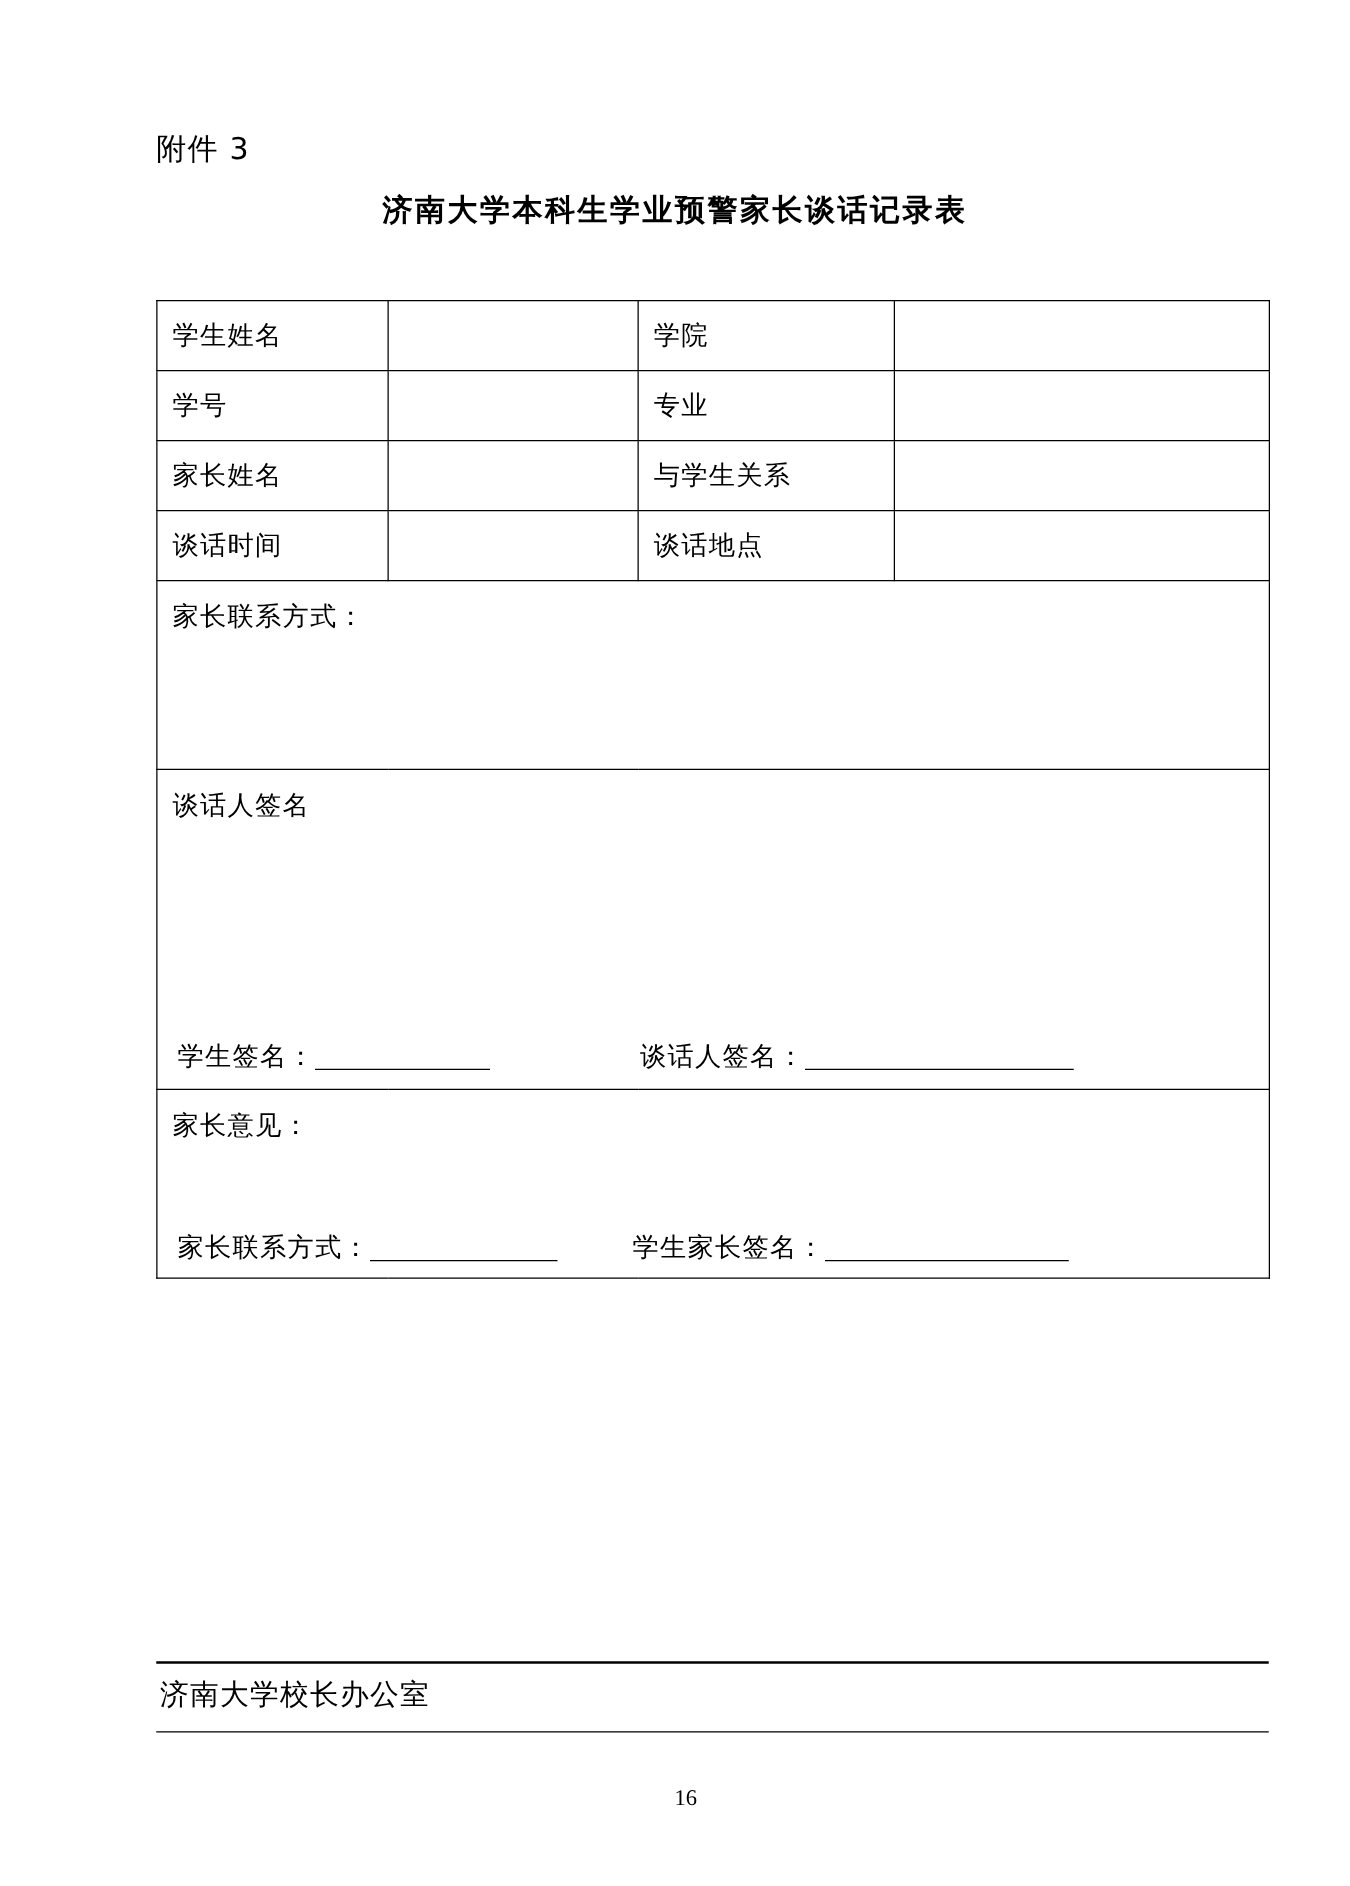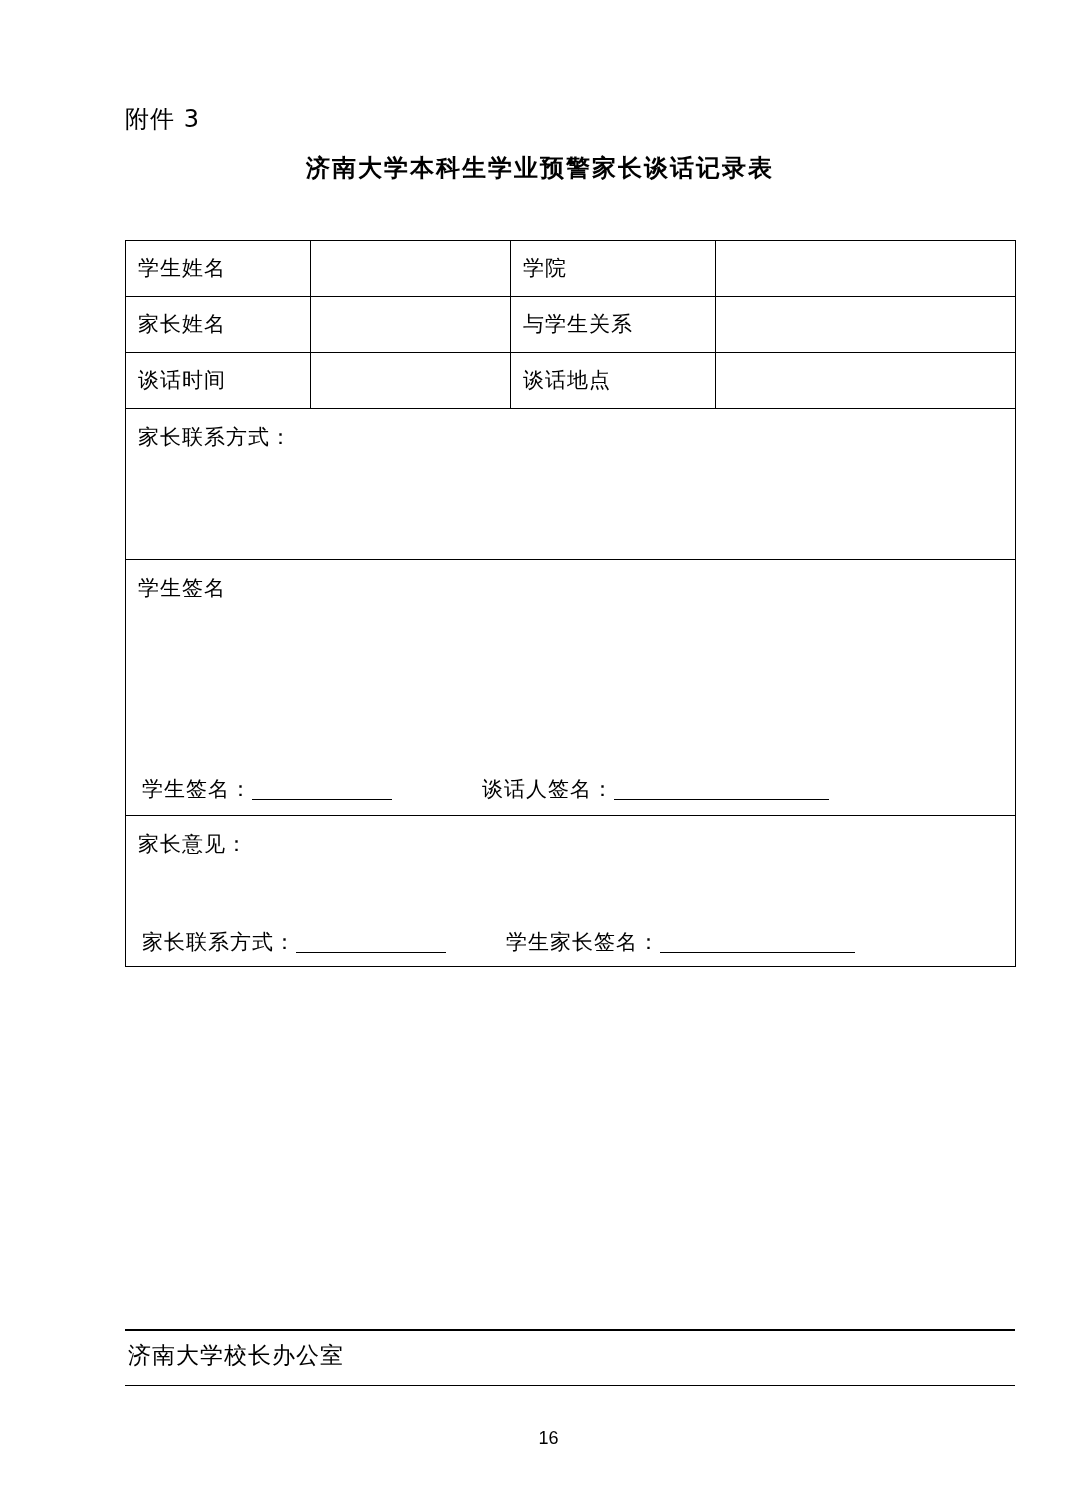--- a/index.html
+++ b/index.html
@@ -70,21 +70,21 @@
   }
   .sig-row {
     display: flex;
     align-items: center;
     font-size: 21px;
   }
   .sig-left {
     padding-left: 2px;
   }
   .sig-mid {
-    margin-left: 90px;
+    margin-left: 120px;
   }
   .underline {
     display: inline-block;
     border-bottom: 1.5px solid #000000;
     height: 20px;
   }
   .u140 { width: 140px; }
   .u210 { width: 215px; }
   .u150 { width: 150px; }
   .u195 { width: 195px; }
@@ -123,21 +123,21 @@
     width: 890px;
     border-top: 1.5px solid #000000;
   }
   .page-number {
     position: absolute;
     left: 0;
     right: 0;
     top: 1428px;
     text-align: center;
     font-size: 18px;
-    font-family: Liberation Sans, sans-serif;
+    font-family: Liberation Serif, serif;
     margin-left: 17px;
   }
 </style>
 </head>
 <body>
 
 <div class="page">
 
   <div class="attachment-label">附件 3</div>
 
@@ -151,20 +151,26 @@
       <col style="width:300px">
     </colgroup>
     <tbody>
       <tr>
         <td class="lbl">学生姓名</td>
         <td class="lbl blank"></td>
         <td class="lbl">学院</td>
         <td class="lbl blank"></td>
       </tr>
       <tr>
+        <td class="lbl">学号</td>
+        <td class="lbl blank"></td>
+        <td class="lbl">专业</td>
+        <td class="lbl blank"></td>
+      </tr>
+      <tr>
         <td class="lbl">家长姓名</td>
         <td class="lbl blank"></td>
         <td class="lbl">与学生关系</td>
         <td class="lbl blank"></td>
       </tr>
       <tr>
         <td class="lbl">谈话时间</td>
         <td class="lbl blank"></td>
         <td class="lbl">谈话地点</td>
         <td class="lbl blank"></td>
@@ -172,21 +178,21 @@
 
       <tr>
         <td colspan="4" style="height:150px;">
           <span class="block-label">家长联系方式：</span>
           <span></span>
         </td>
       </tr>
 
       <tr>
         <td colspan="4" style="height:255px; position:relative;">
-          <span class="block-label">学生签名</span>
+          <span class="block-label">谈话人签名</span>
           <span></span>
           <div class="sig-row" style="position:absolute; left:14px; right:14px; bottom:12px;">
             <span class="sig-left">学生签名：</span>
             <span class="underline u140"></span>
             <span class="sig-mid">谈话人签名：</span>
             <span class="underline u210"></span>
           </div>
         </td>
       </tr>
 

